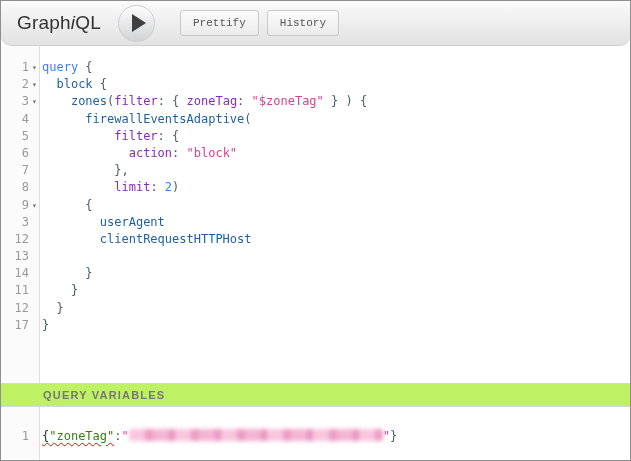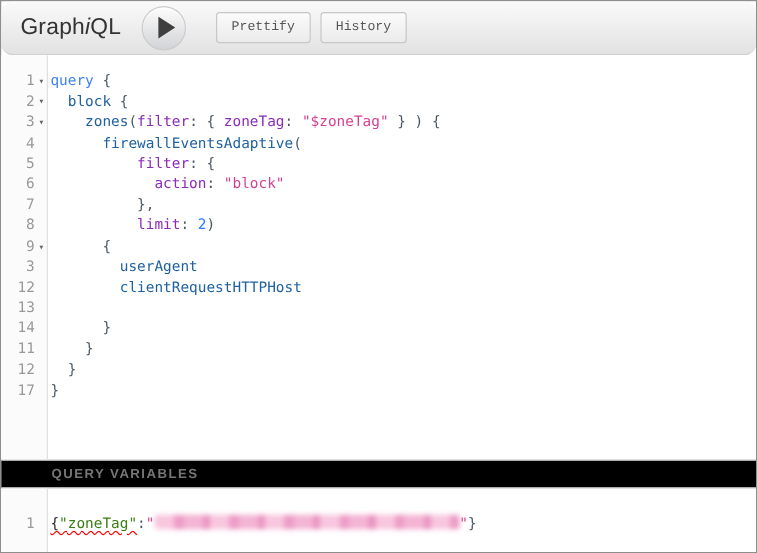--- a/index.html
+++ b/index.html
@@ -124,21 +124,21 @@
     border-radius: 2px;
     vertical-align: -1px;
     background: repeating-linear-gradient(90deg,
       #f8c6de 0 16px, #ec9cc6 16px 24px, #f4b4d4 24px 40px, #e995c2 40px 46px);
     filter: blur(2px);
   }
 
   
   .var-title-bar {
     height: 24px;
-    background: #000000;
+    background: #bef264;
     border-top: 1px solid #d6d6d6;
     border-bottom: 1px solid #d6d6d6;
     line-height: 22px;
     padding-left: 42px;
     font-size: 11px;
     font-weight: bold;
     letter-spacing: 1.2px;
     color: #767676;
     cursor: row-resize;
   }

